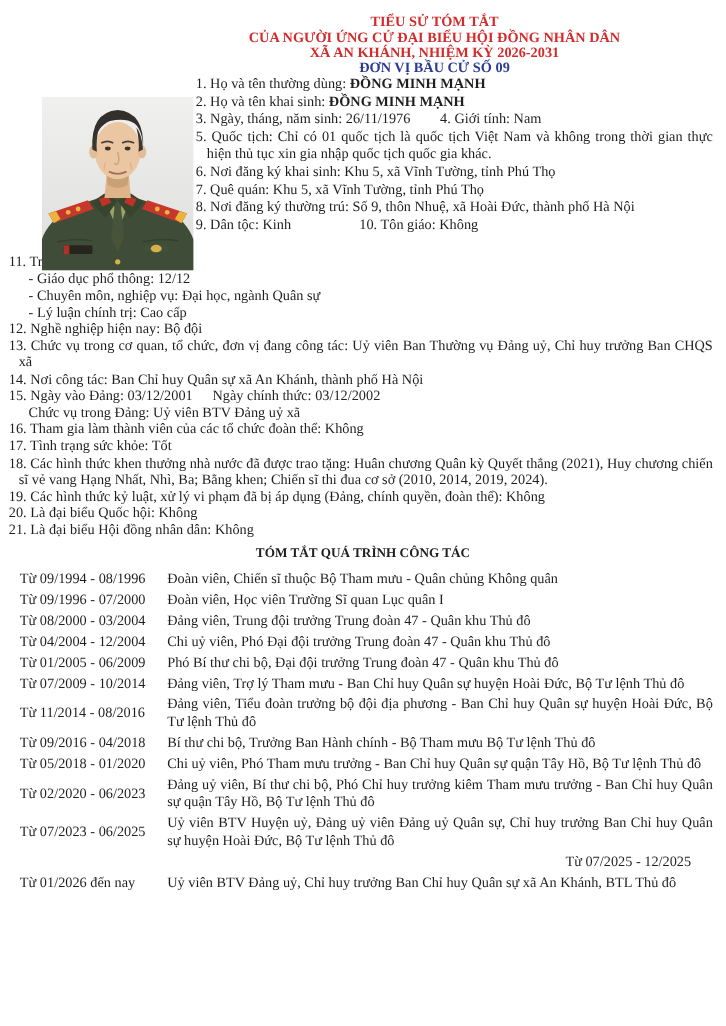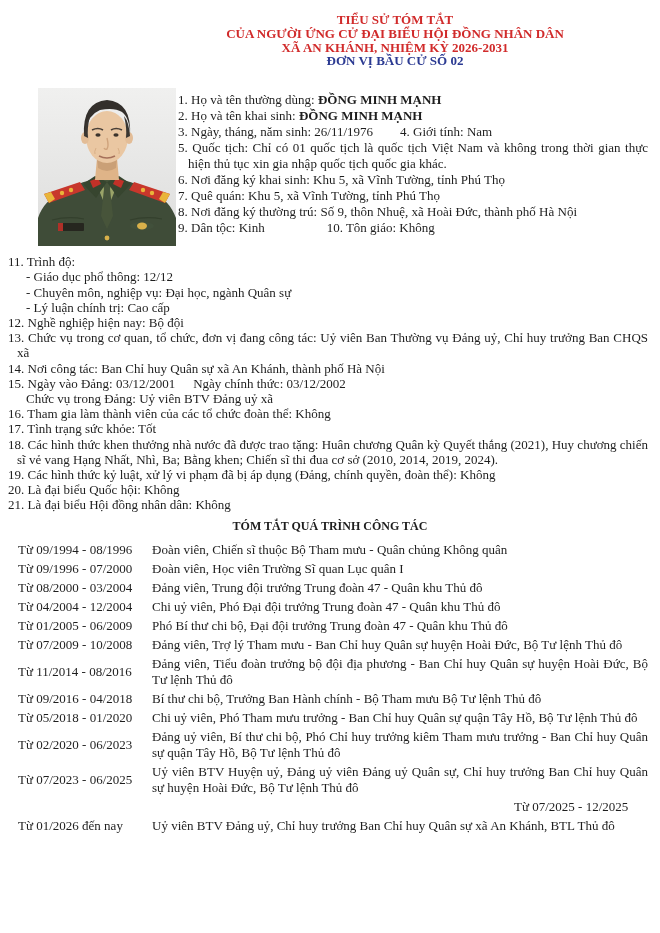--- a/index.html
+++ b/index.html
@@ -13,21 +13,21 @@
   }
   
   .header{margin-left:130px;padding-top:13px;text-align:center;}
   .h-line{font-weight:bold;font-size:13px;line-height:13.8px;}
   .h-red{color:var(--title-red,#d12b2b);}
   .h-blue{color:var(--unit-blue,#2b3a92);}
   
   .photo{position:absolute;left:38px;top:88px;width:138px;height:158px;}
   .photo svg{display:block;}
   
-  .info-right{margin:24px 12px 0 178px;font-size:13px;line-height:16px;}
+  .info-right{margin:0 12px 0 178px;font-size:13px;line-height:16px;}
   .info-right .line{padding-left:10px;text-indent:-10px;text-align:justify;margin:0;}
   .info-full{margin:18px 12px 0 8px;font-size:13px;line-height:15.2px;}
   .info-full .line{padding-left:9px;text-indent:-9px;text-align:justify;margin:0;}
   .info-full .line.sub{padding-left:18px;text-indent:0;}
   .b{font-weight:bold;}
   
   .career-heading{margin-top:4px;text-align:center;font-weight:bold;font-size:12px;line-height:18px;}
   .career{margin:7px 12px 0 8px;font-size:13px;line-height:16px;}
   .career-row{display:flex;align-items:center;margin-bottom:3px;justify-content:flex-end;}
   .career-row .period{flex:none;width:144px;padding-left:10px;box-sizing:border-box;}
@@ -35,21 +35,21 @@
 </style>
 </head>
 <body>
 
 <div class="page">
 
   <div class="header">
     <div class="h-line h-red">TIỂU SỬ TÓM TẮT</div>
     <div class="h-line h-red">CỦA NGƯỜI ỨNG CỬ ĐẠI BIỂU HỘI ĐỒNG NHÂN DÂN</div>
     <div class="h-line h-red">XÃ AN KHÁNH, NHIỆM KỲ 2026-2031</div>
-    <div class="h-line h-blue">ĐƠN VỊ BẦU CỬ SỐ 02</div>
+    <div class="h-line h-blue">ĐƠN VỊ BẦU CỬ SỐ 09</div>
   </div>
 
   <div class="photo">
     <svg width="138" height="158" viewBox="0 0 138 158" xmlns="http://www.w3.org/2000/svg">
       <defs>
         <linearGradient id="bg" x1="0" y1="0" x2="0" y2="1">
           <stop offset="0" stop-color="#f0f0ef"></stop>
             <stop offset="1" stop-color="#dddddc"></stop>
         </linearGradient>
       </defs>
@@ -151,21 +151,21 @@
       </div>
       <div class="career-row">
         <div class="period">Từ 04/2004 - 12/2004</div>
         <div class="desc">Chi uỷ viên, Phó Đại đội trưởng Trung đoàn 47 - Quân khu Thủ đô</div>
       </div>
       <div class="career-row">
         <div class="period">Từ 01/2005 - 06/2009</div>
         <div class="desc">Phó Bí thư chi bộ, Đại đội trưởng Trung đoàn 47 - Quân khu Thủ đô</div>
       </div>
       <div class="career-row">
-        <div class="period">Từ 07/2009 - 10/2008</div>
+        <div class="period">Từ 07/2009 - 10/2014</div>
         <div class="desc">Đảng viên, Trợ lý Tham mưu - Ban Chỉ huy Quân sự huyện Hoài Đức, Bộ Tư lệnh Thủ đô</div>
       </div>
       <div class="career-row">
         <div class="period">Từ 11/2014 - 08/2016</div>
         <div class="desc">Đảng viên, Tiểu đoàn trưởng bộ đội địa phương - Ban Chỉ huy Quân sự huyện Hoài Đức, Bộ Tư lệnh Thủ đô</div>
       </div>
       <div class="career-row">
         <div class="period">Từ 09/2016 - 04/2018</div>
         <div class="desc">Bí thư chi bộ, Trưởng Ban Hành chính - Bộ Tham mưu Bộ Tư lệnh Thủ đô</div>
       </div>

